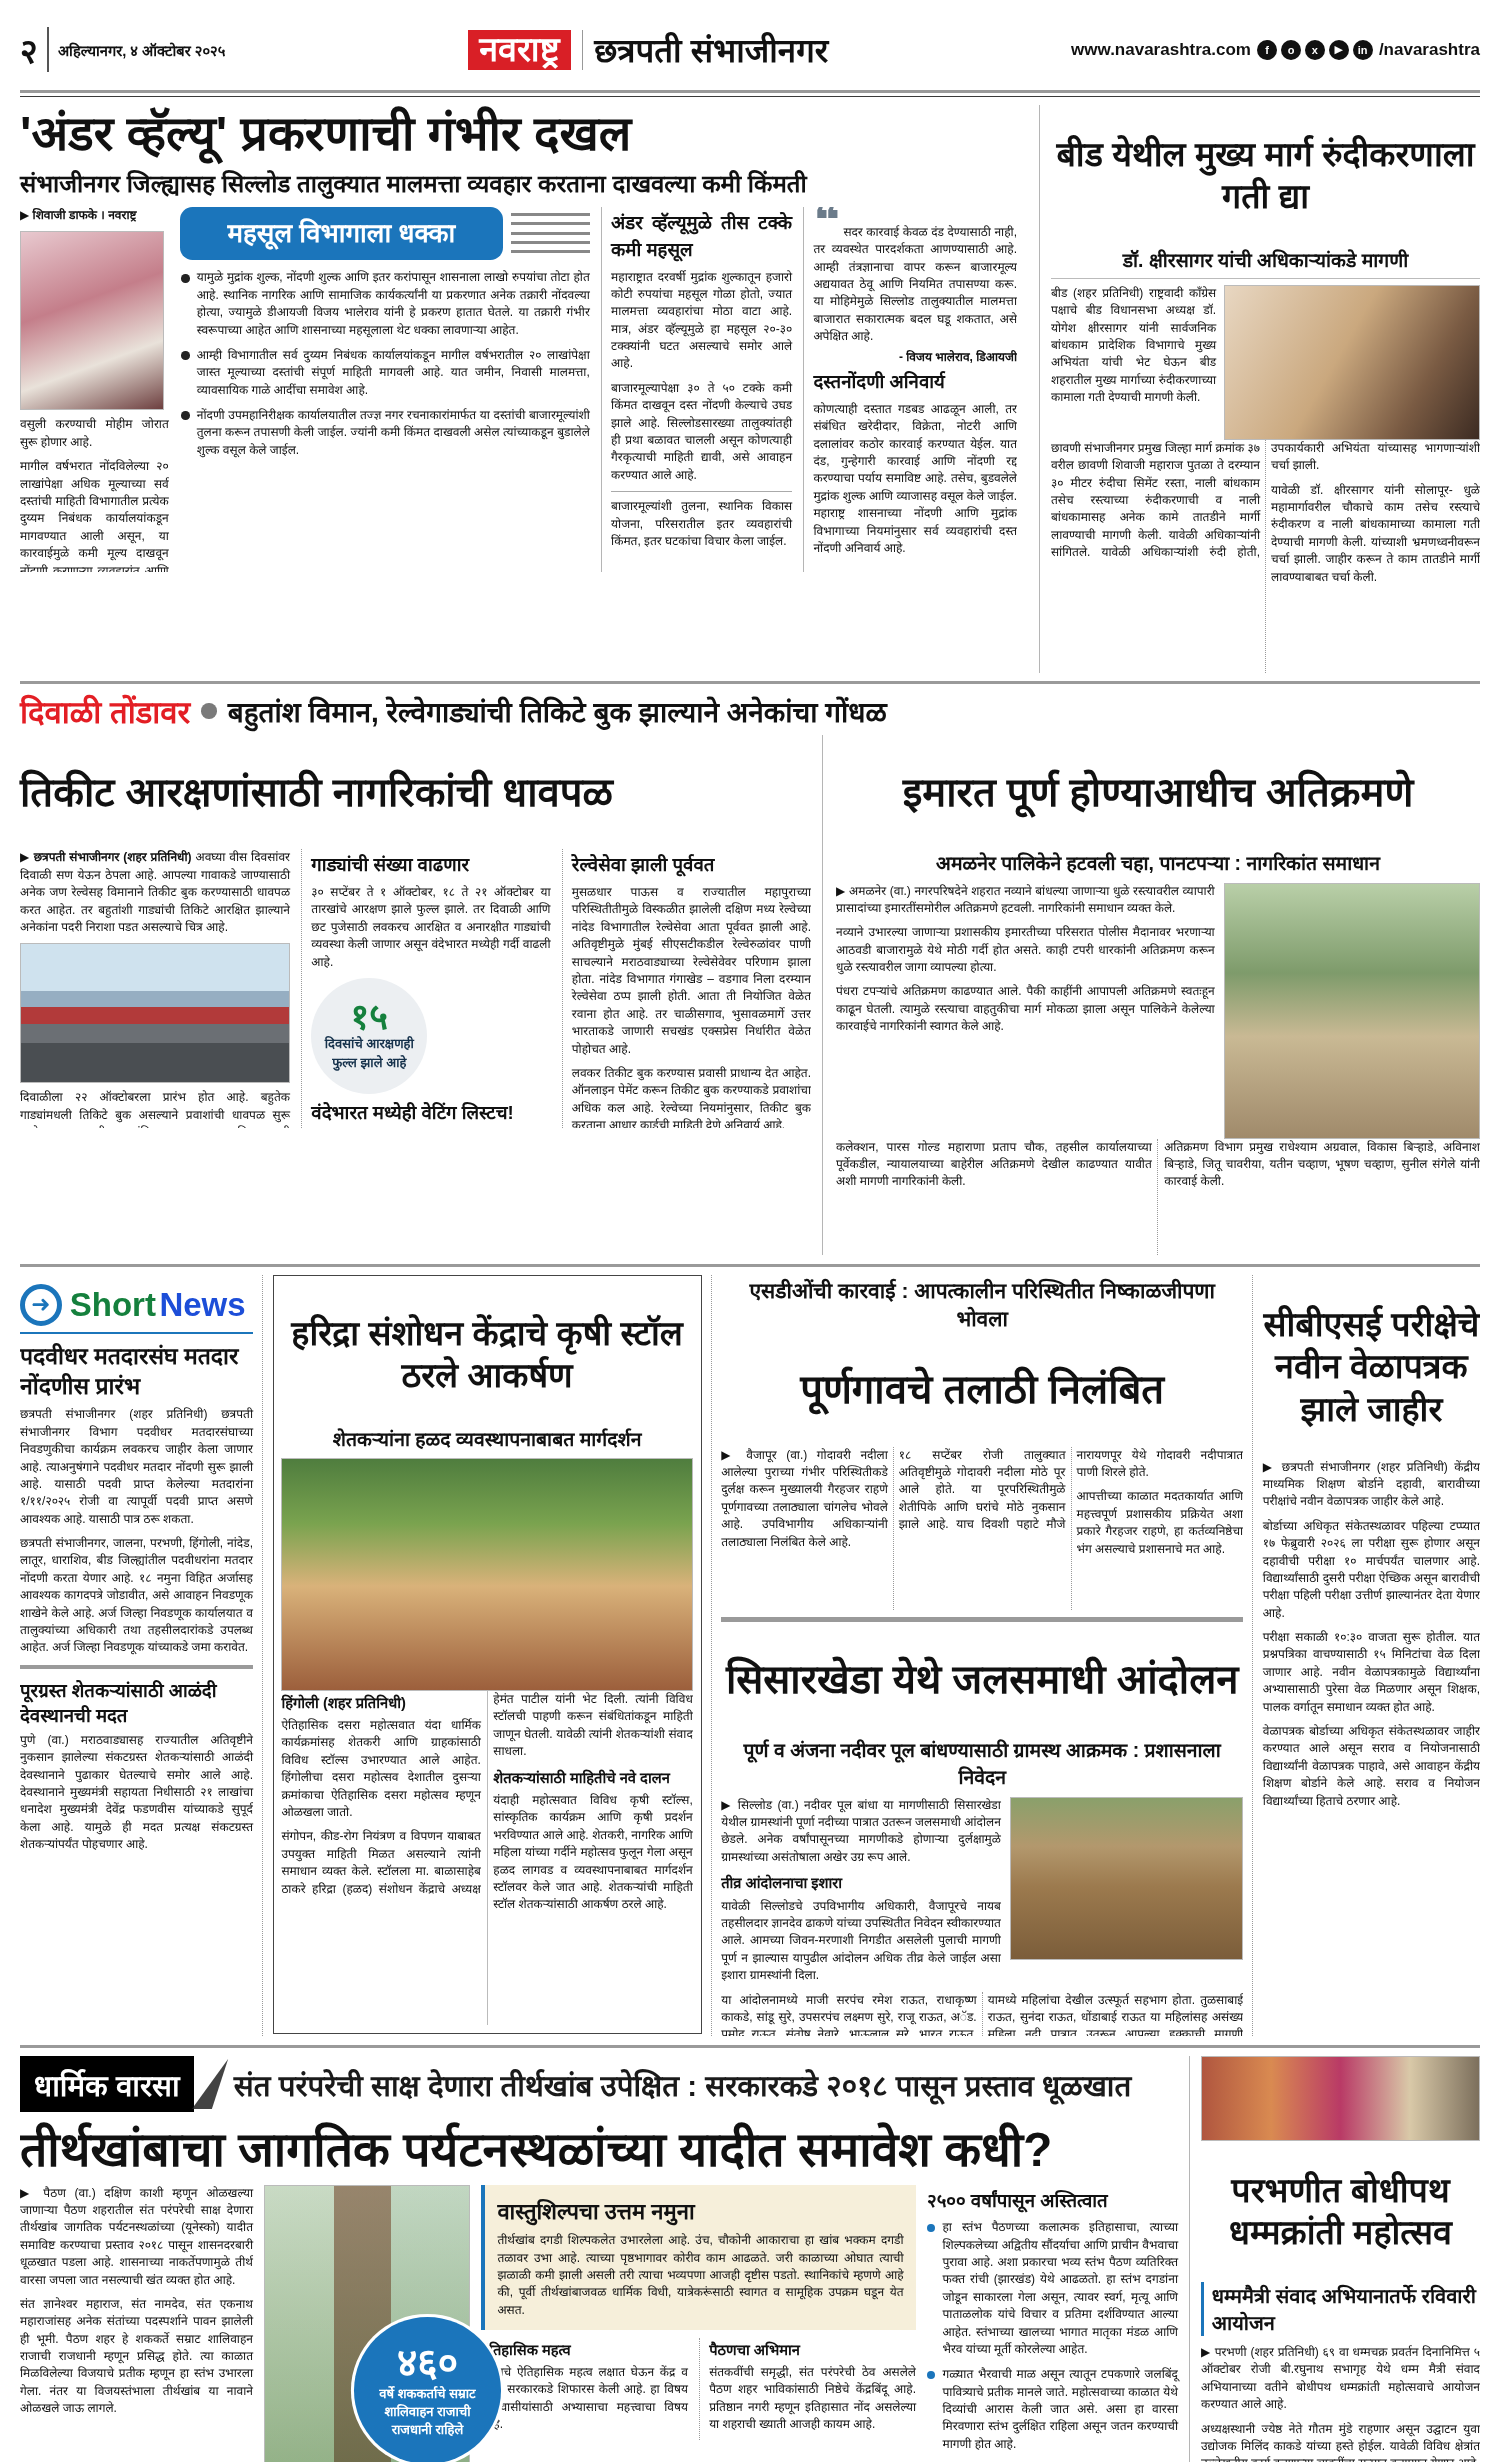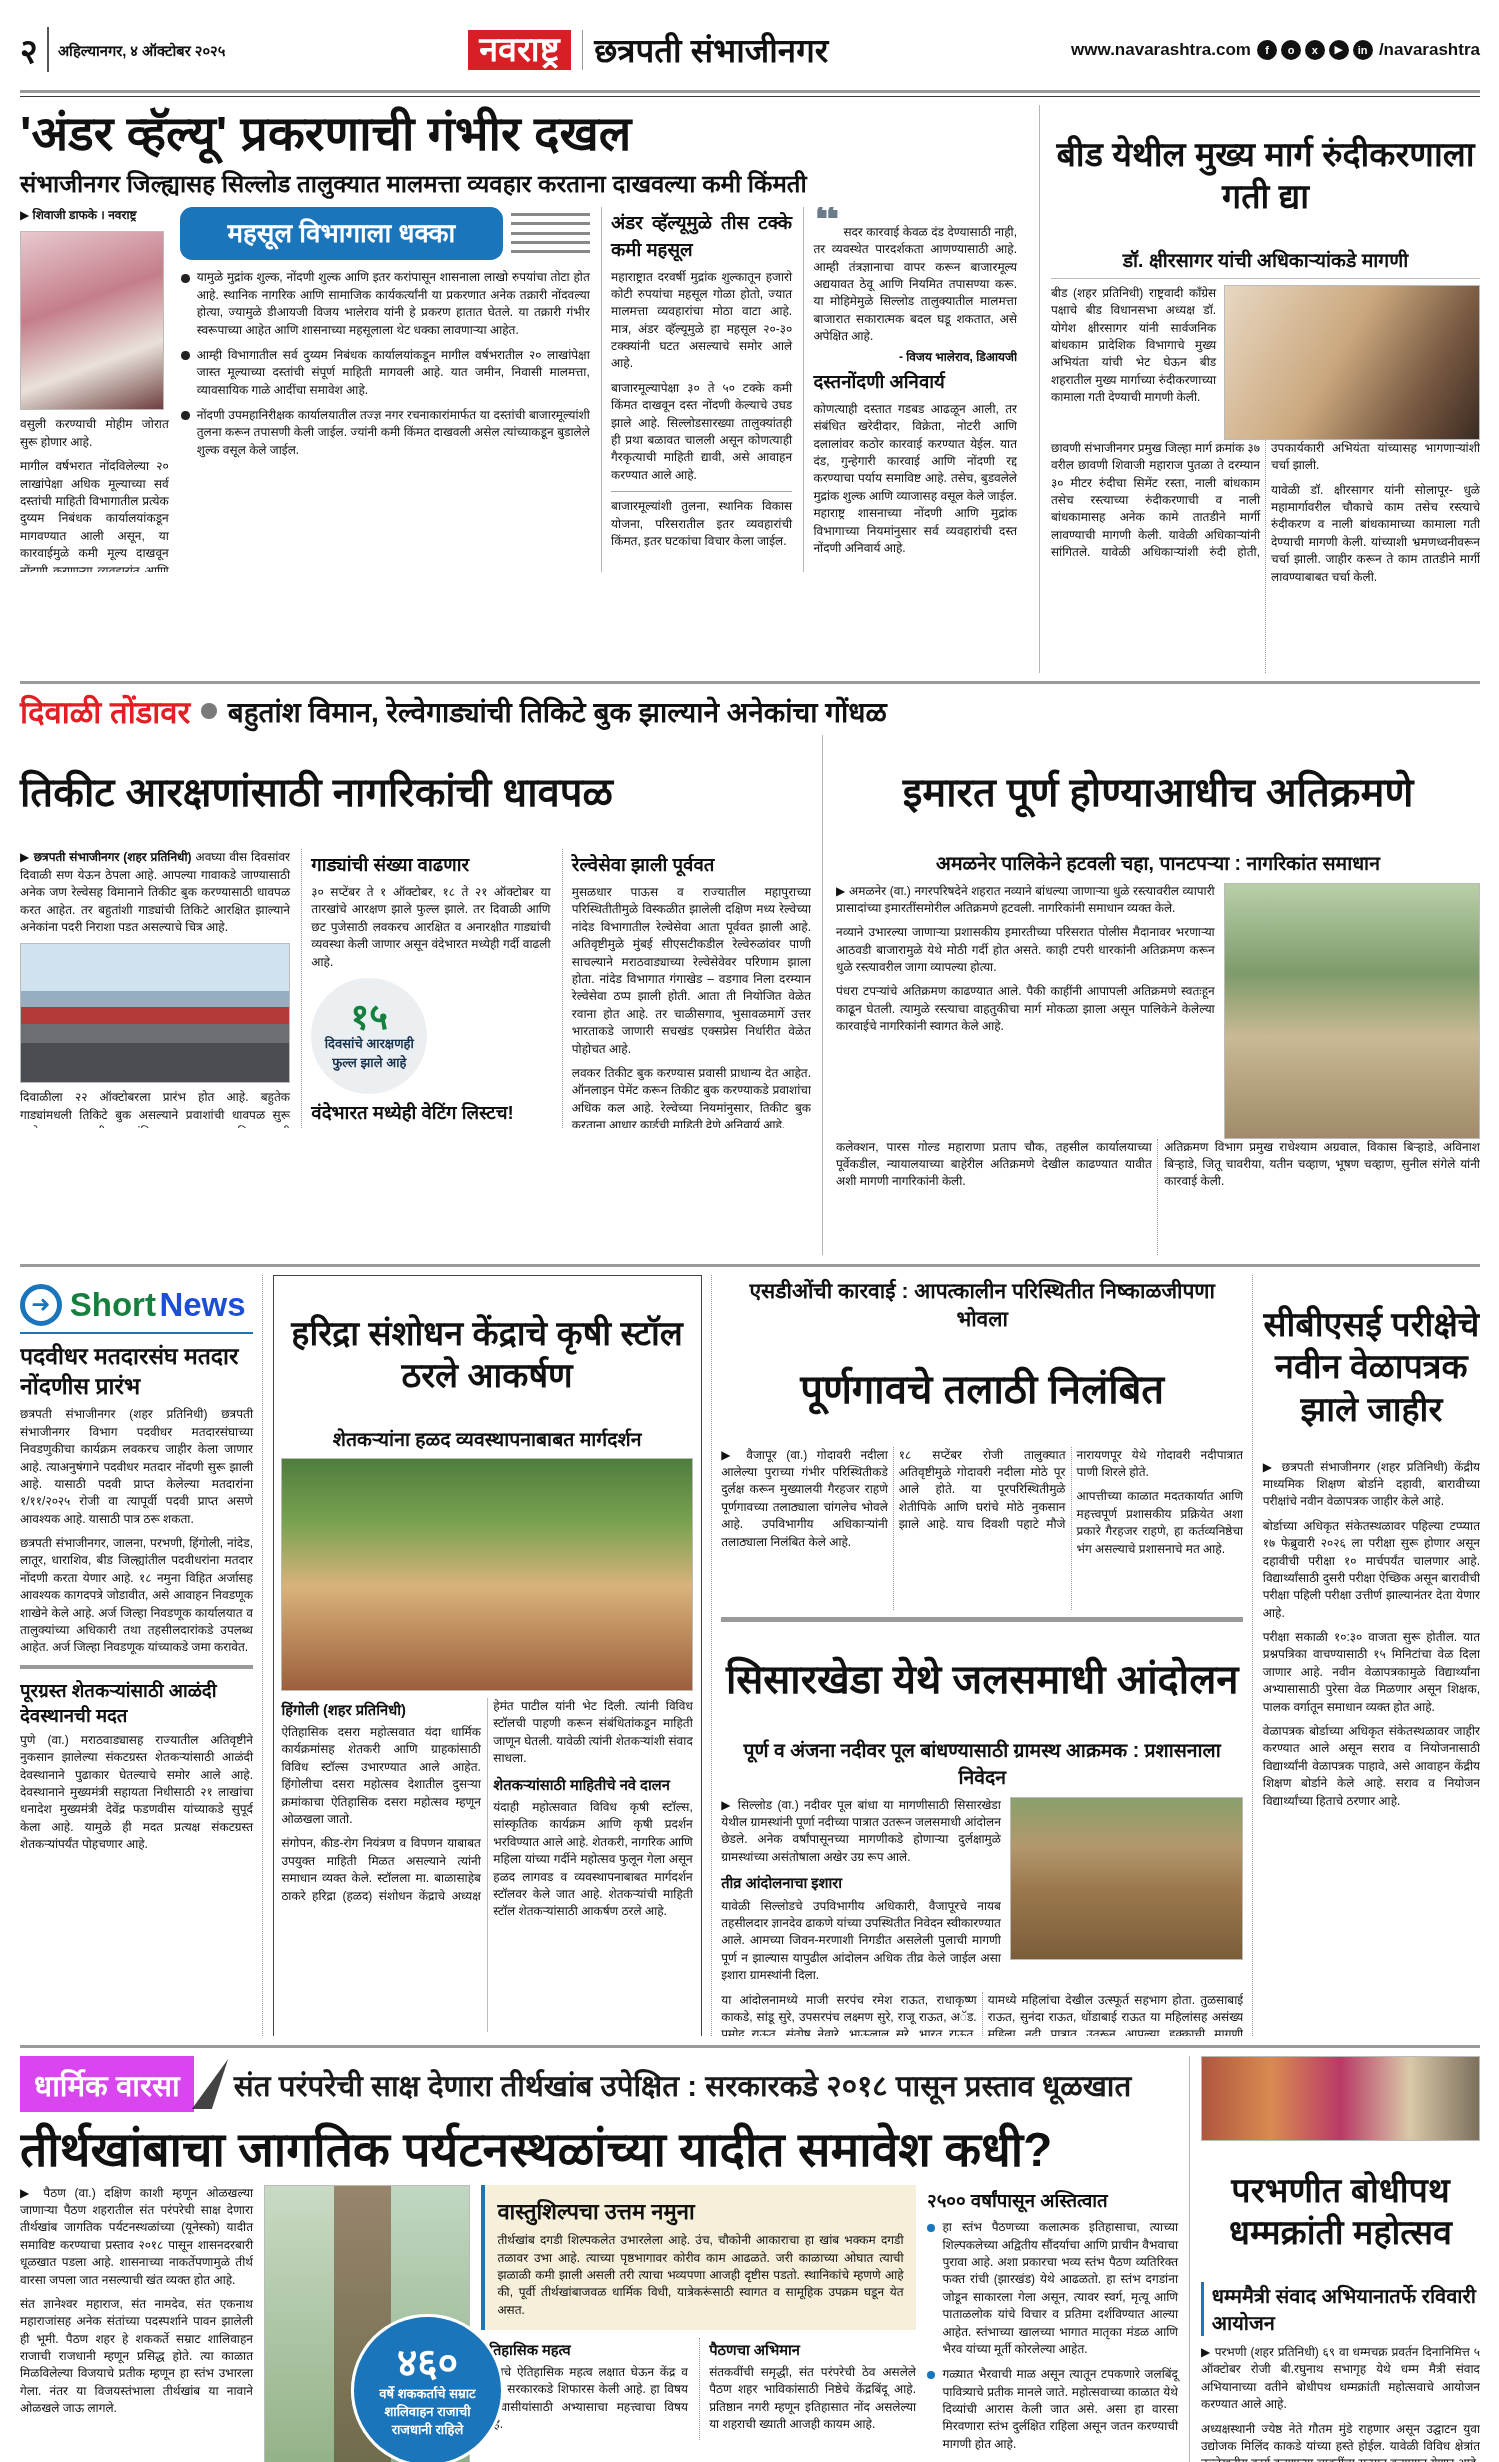--- a/index.html
+++ b/index.html
@@ -85,32 +85,32 @@
   .sec3{display:flex;gap:9.3px;margin-top:9.3px;border-top:3.1px solid #9a9a9a;padding-top:7.8px;height:761px;overflow:hidden;}
   .sn-col{width:233px;}
   .tur-col{width:429px;padding-left:9.3px;border-left:1.6px dotted #999;}
   .mid-col{width:522px;padding-left:9.3px;border-left:1.6px dotted #999;}
   .cbse-col{flex:1;padding-left:9.3px;border-left:1.6px dotted #999;}
   .sn-head{display:flex;align-items:center;gap:7.8px;border-bottom:2.3px solid #1b75bb;padding-bottom:6.2px;margin:9.3px 0 7.8px 0;}
   .sn-icon{width:42px;height:42px;border-radius:50%;border:5.4px solid #1b75bb;color:#1b75bb;display:flex;align-items:center;justify-content:center;font-size:23px;font-weight:bold;box-sizing:border-box;}
   .sn-title b{font-size:33px;color:#15803d;}
   .sn-title span{font-size:33px;font-weight:bold;color:#1d4ed8;}
   .tur-box{border:1.6px solid #444;padding:7.8px;box-sizing:border-box;}
-  .tur-cols{column-count:2;column-gap:12.4px;column-rule:0.8px solid #bbb;margin-top:7px;}
+  .tur-cols{column-count:2;column-gap:12.4px;column-rule:0.8px solid #bbb;margin-top:0;}
   .strap{font-size:21px;font-weight:bold;margin:1.6px 0 3.1px 0;}
   .mid-cols{column-count:3;column-gap:11px;column-rule:0.8px dotted #999;}
   .jal-top{display:flex;gap:9.3px;margin-top:4.7px;}
   .jal-photo{width:233px;height:163px;flex:0 0 auto;}
   .jal-cols{column-count:2;column-gap:11px;column-rule:0.8px dotted #999;}
   
   .sec4{display:flex;gap:11px;margin-top:9.3px;border-top:3.1px solid #9a9a9a;padding-top:7.8px;height:543px;overflow:hidden;}
   .sec4-left{flex:1;min-width:0;}
   .sec4-right{width:279px;padding-left:11px;border-left:1.6px solid #b5b5b5;}
   .tag-row{display:flex;align-items:center;gap:14px;}
-  .tag-blue{background:#d946ef;color:#fff;font-size:29.5px;font-weight:bold;padding:7.8px 14px;position:relative;}
+  .tag-blue{background:#000000;color:#fff;font-size:29.5px;font-weight:bold;padding:7.8px 14px;position:relative;}
   .tag-slash{width:0;height:0;border-left:20px solid transparent;border-bottom:50px solid #222;margin-left:-7.8px;transform:skewX(-18deg);opacity:.85;}
   .tag-strip-text{font-size:29.5px;font-weight:bold;color:#1a1a1a;}
   .sec4-cols{display:flex;gap:11px;margin-top:7.8px;}
   .tk-col1{width:233px;}
   .tk-photo-wrap{width:206px;flex:0 0 auto;position:relative;}
   .tk-photo{width:206px;height:365px;}
   .badge460{position:absolute;right:-31px;top:132px;width:147px;height:147px;border-radius:50%;background:#1b75bb;color:#fff;display:flex;flex-direction:column;align-items:center;justify-content:center;text-align:center;box-shadow:0 0 0 3.1px #fff;}
   .badge460-num{font-size:39px;font-weight:bold;line-height:1.05;}
   .badge460-txt{font-size:13px;font-weight:bold;width:116px;}
   .tk-col3{width:435px;}

